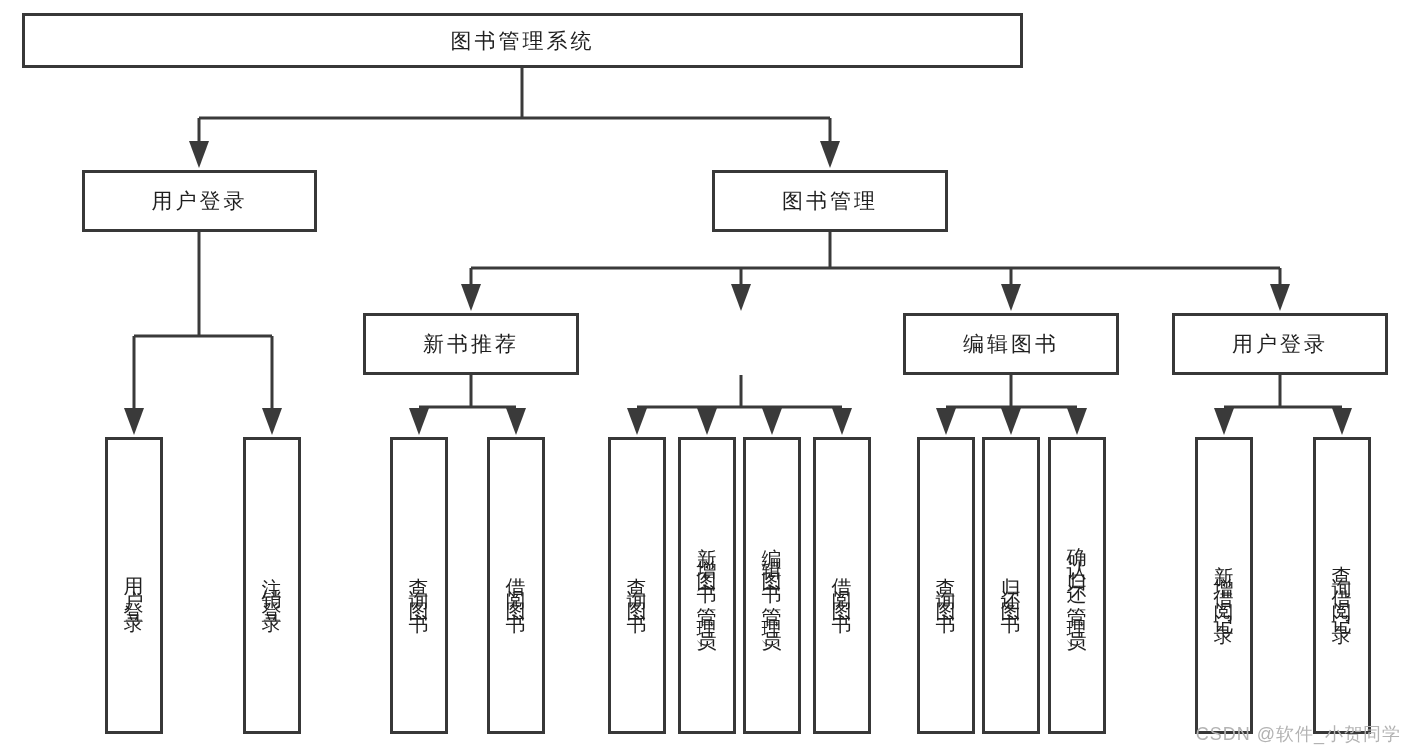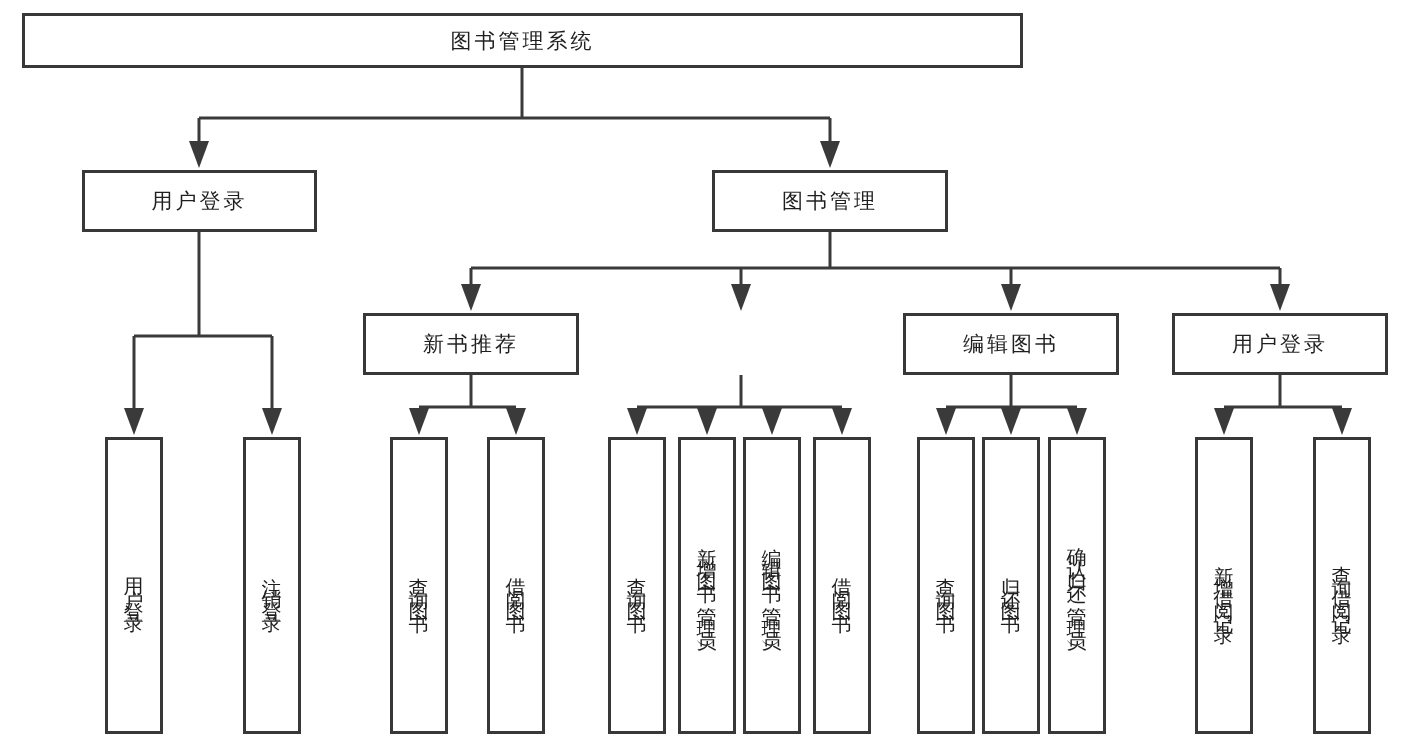--- a/index.html
+++ b/index.html
@@ -126,13 +126,14 @@
     <span>确认归还（管理员）</span>
   </div>
 
   <div class="node v" style="left:1195px;top:437px;width:58px;height:297px">
     <span>新增借阅记录</span>
   </div>
   <div class="node v" style="left:1313px;top:437px;width:58px;height:297px">
     <span>查询借阅记录</span>
   </div>
 
+  <div class="watermark">CSDN @软件_小贺同学</div>
 </div>
 
 </body></html>

